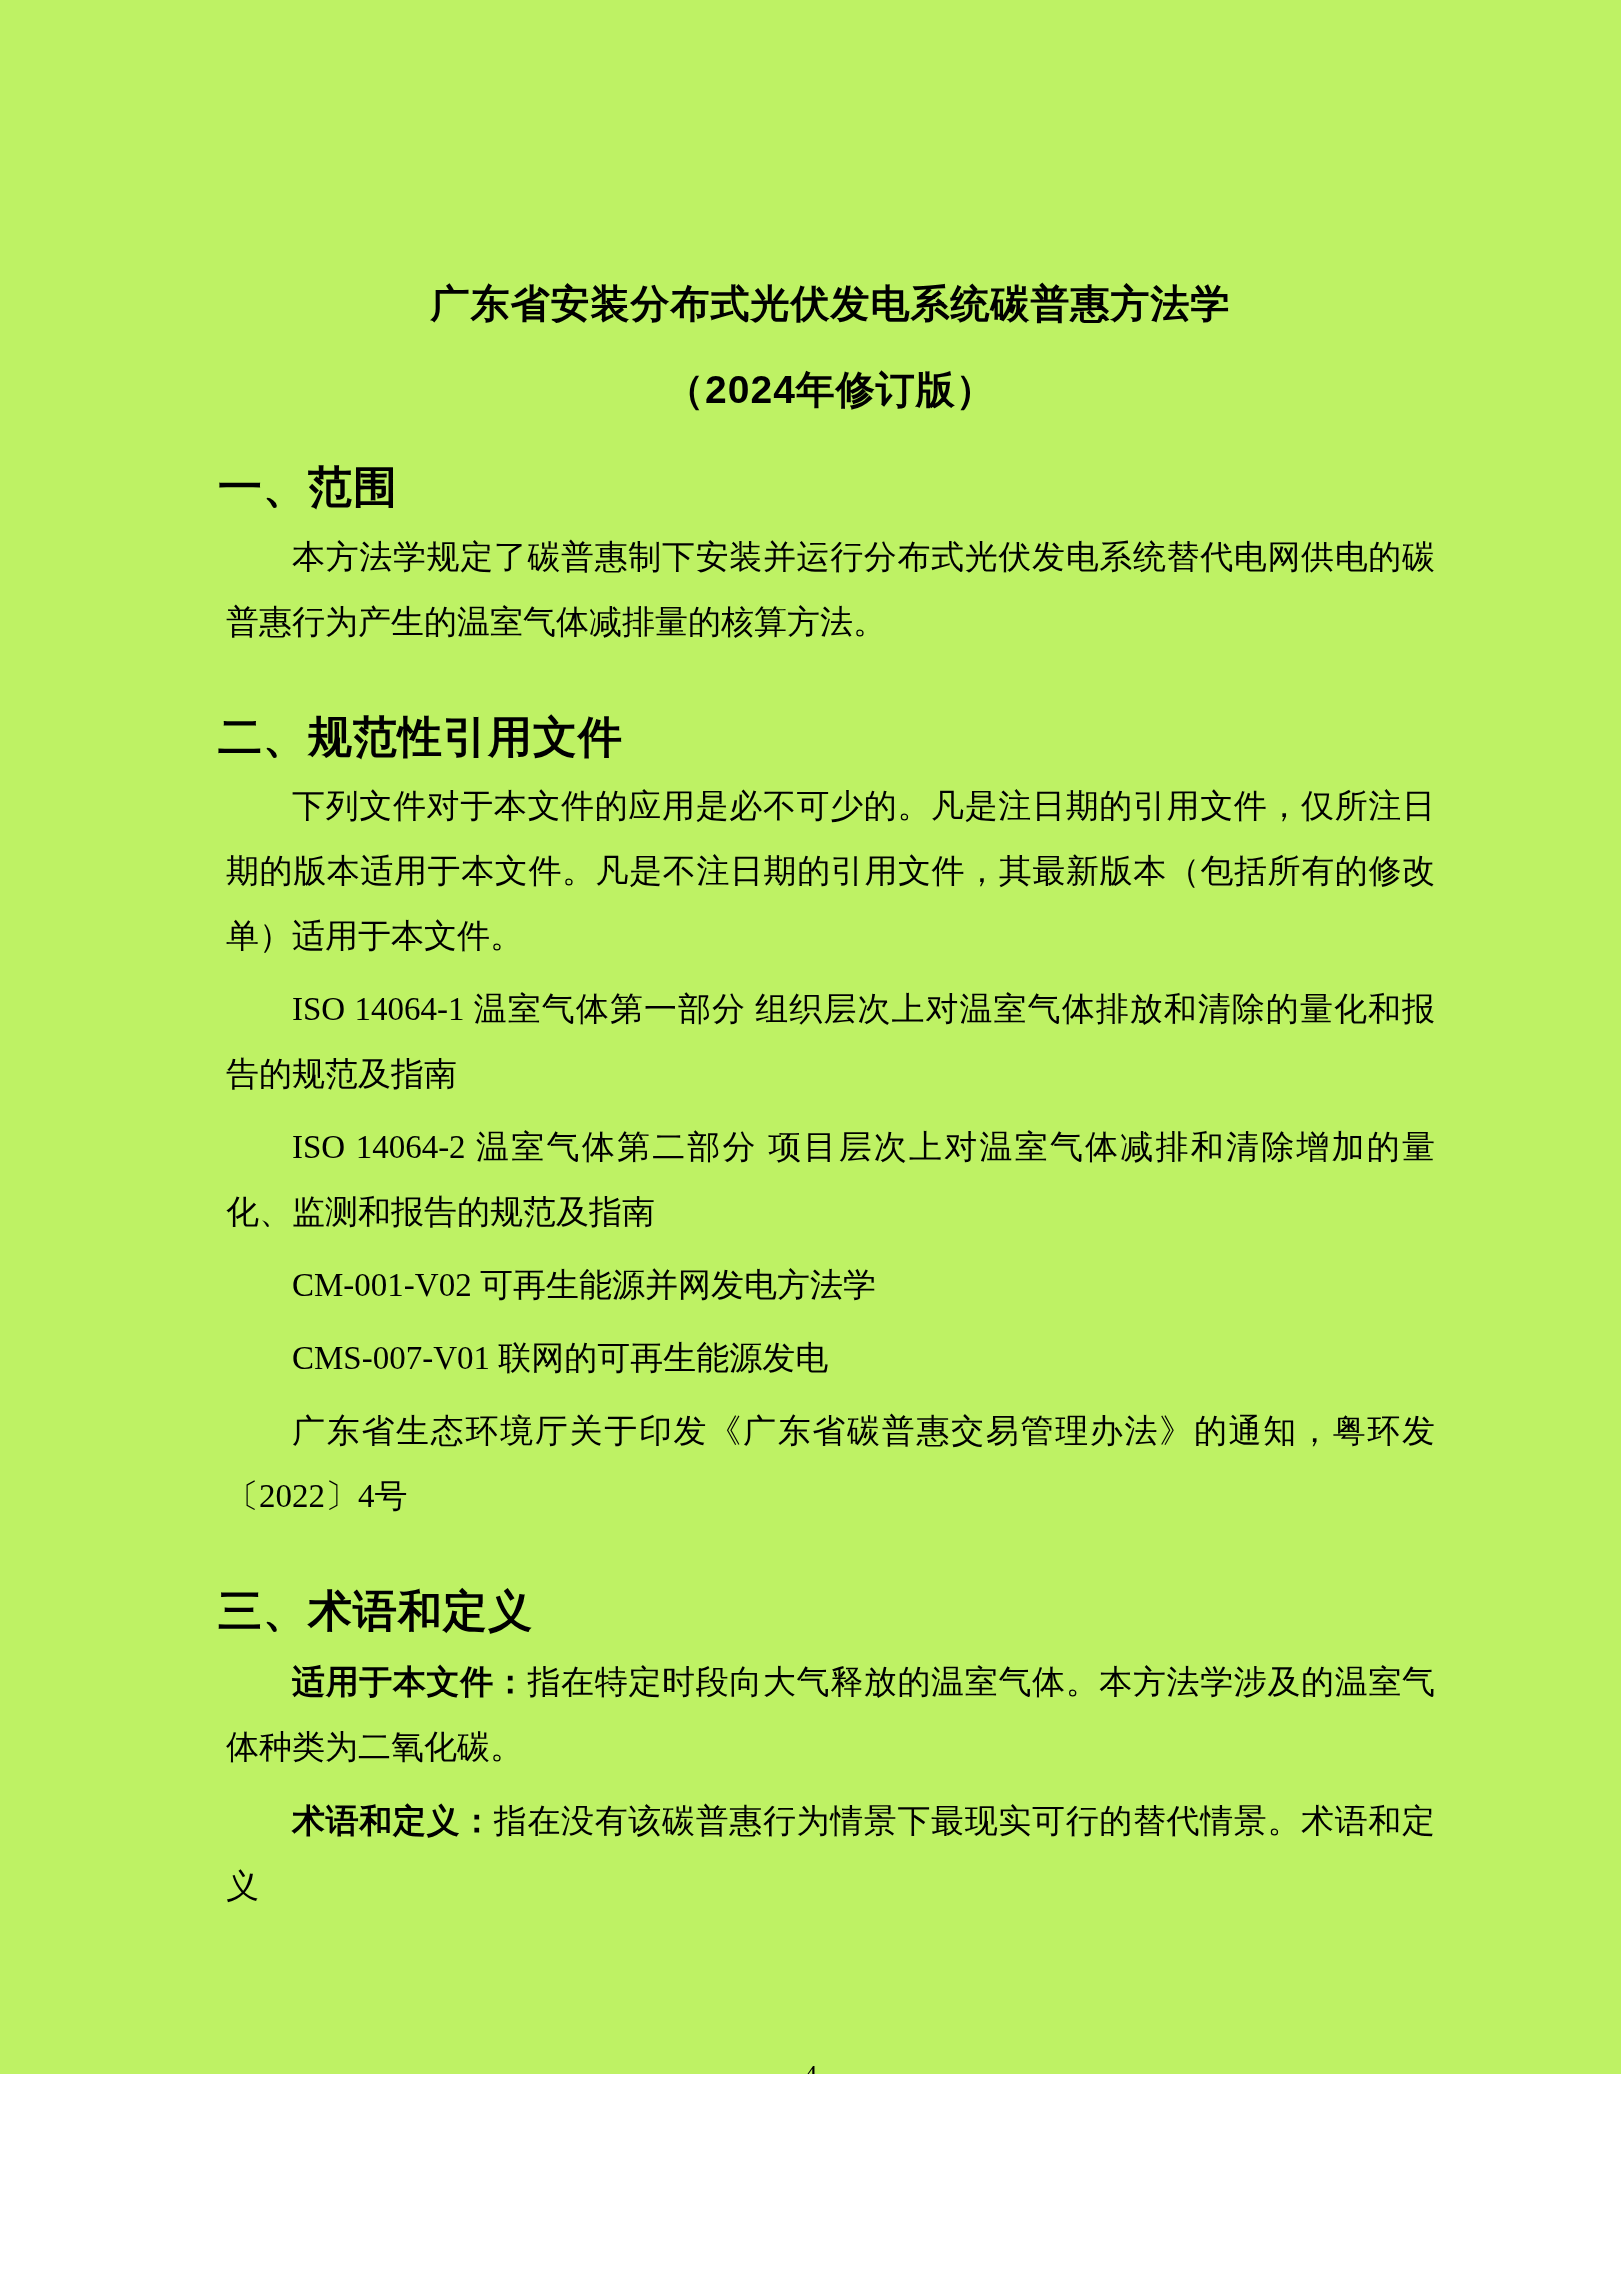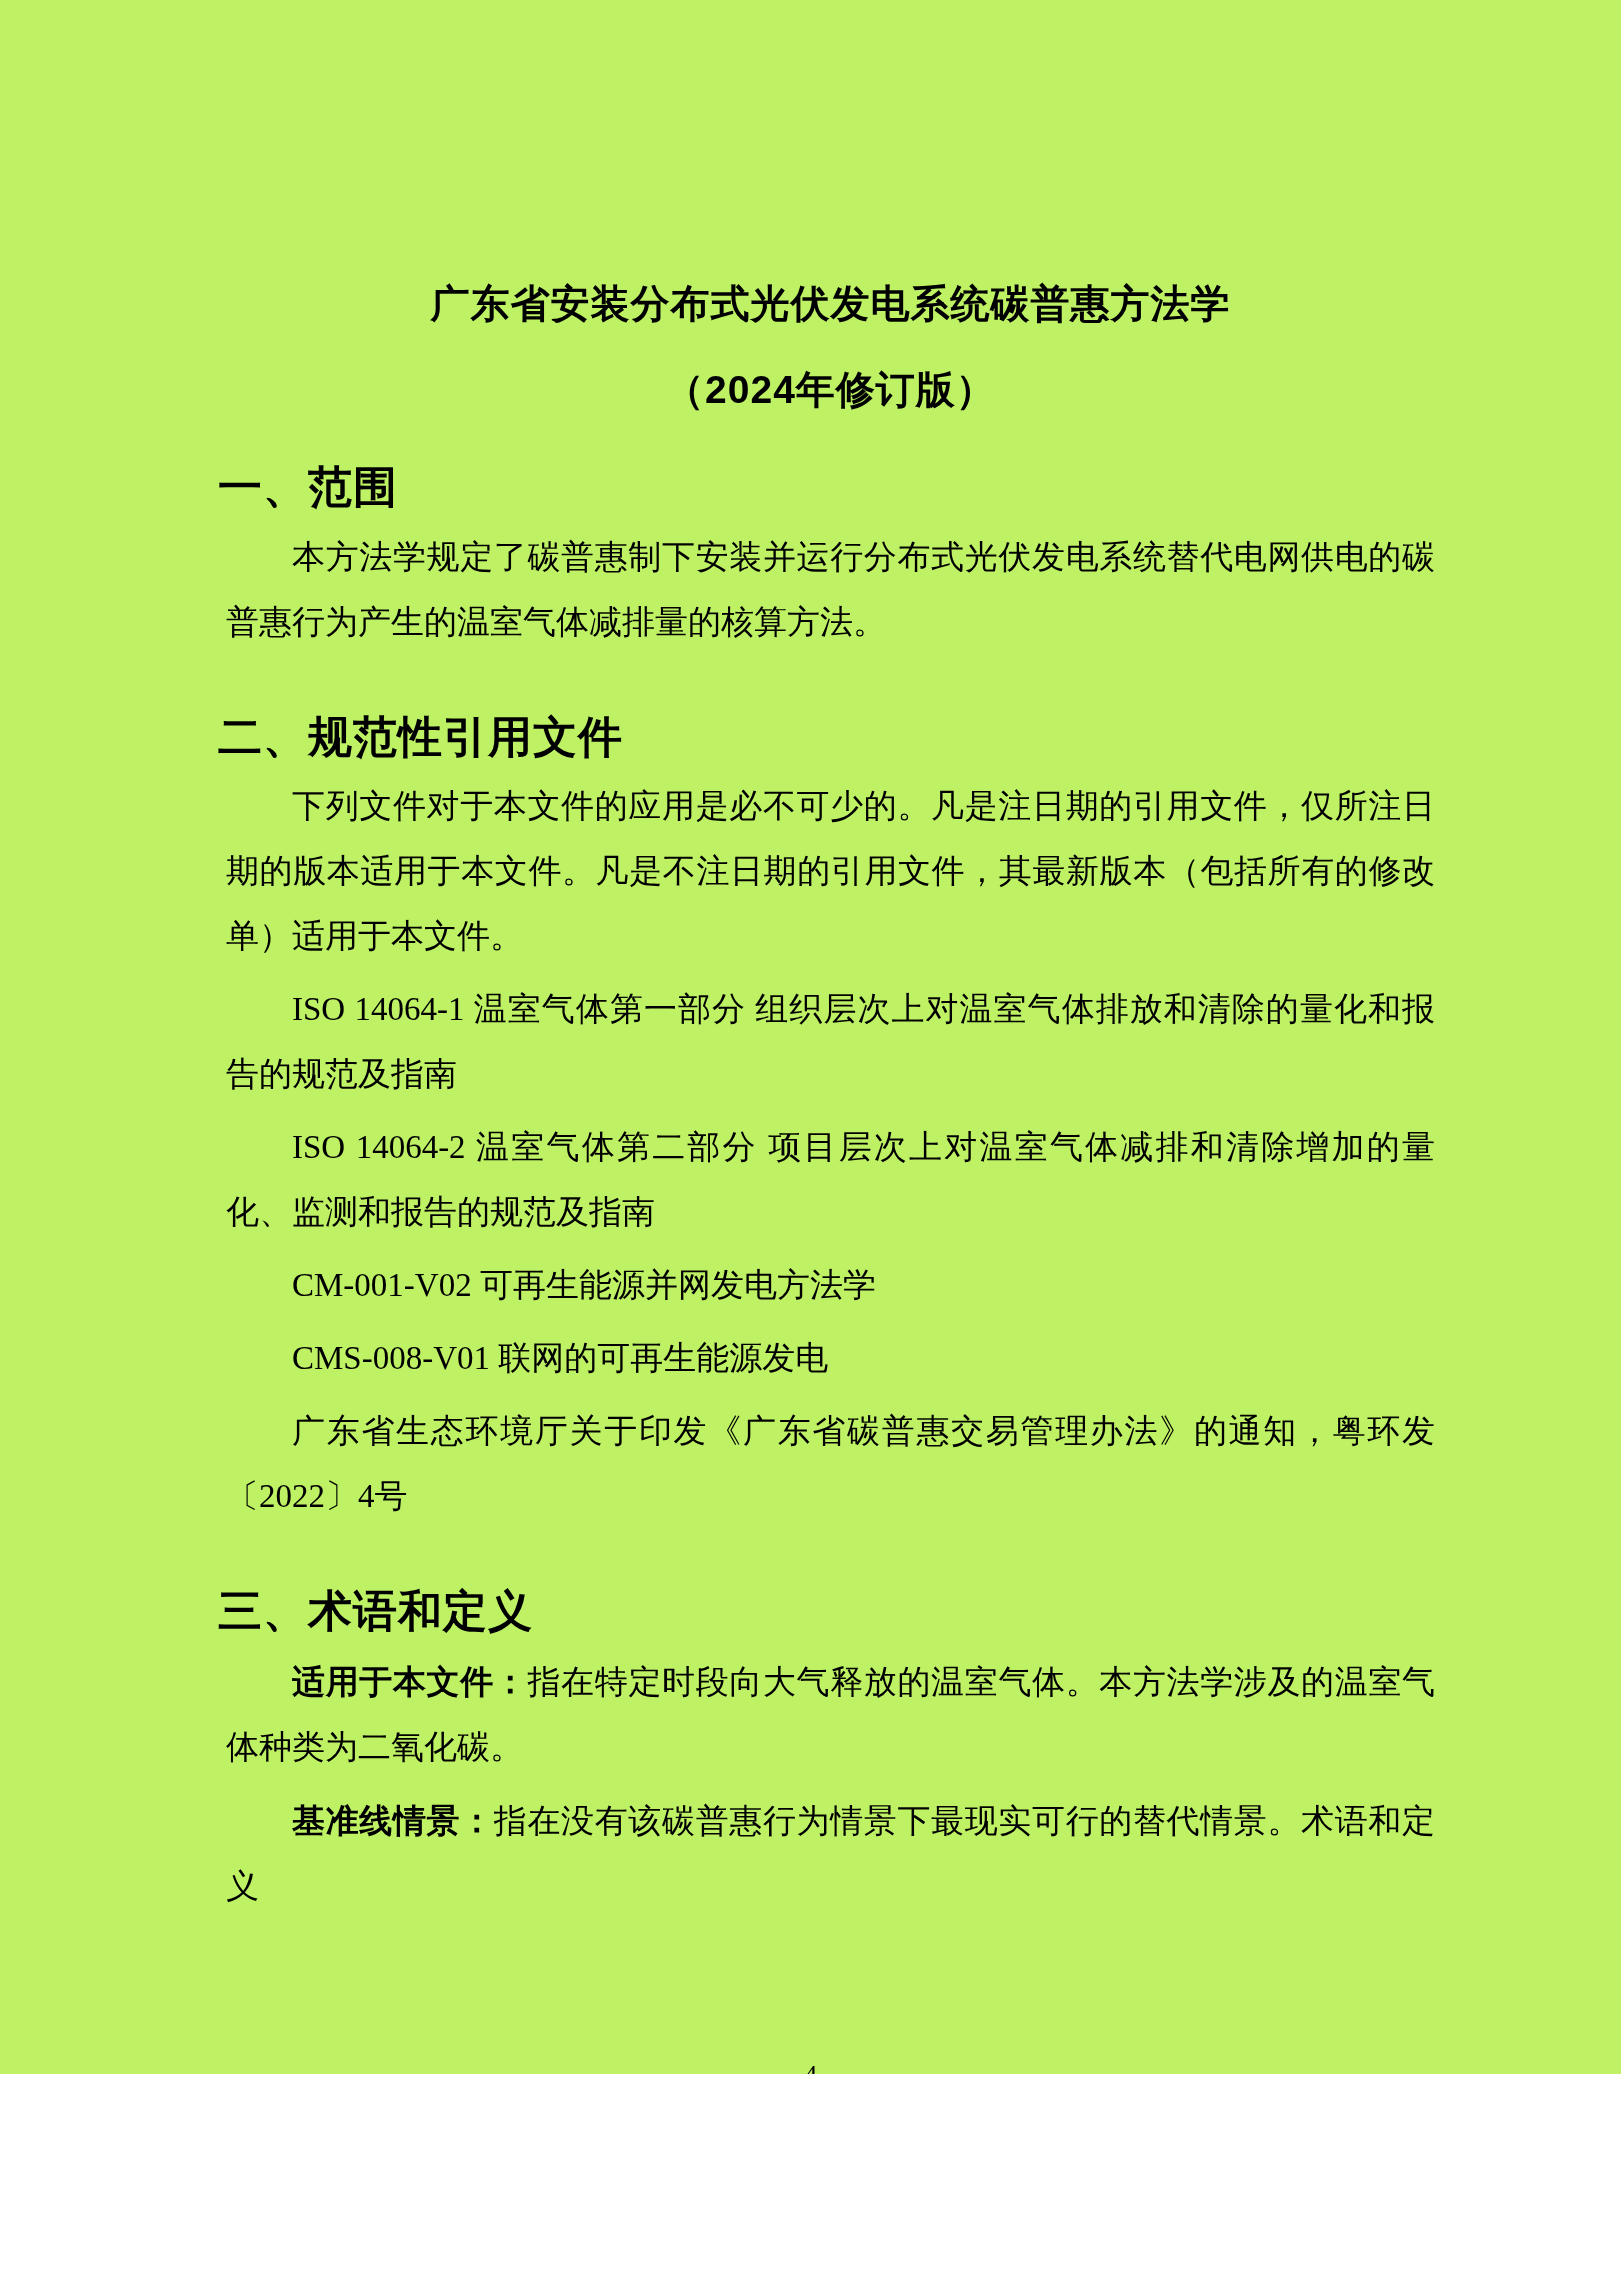--- a/index.html
+++ b/index.html
@@ -71,24 +71,24 @@
     </h1>
 
     <h2 class="section-heading first">一、范围</h2>
     <p class="body">本方法学规定了碳普惠制下安装并运行分布式光伏发电系统替代电网供电的碳普惠行为产生的温室气体减排量的核算方法。</p>
 
     <h2 class="section-heading">二、规范性引用文件</h2>
     <p class="body">下列文件对于本文件的应用是必不可少的。凡是注日期的引用文件，仅所注日期的版本适用于本文件。凡是不注日期的引用文件，其最新版本（包括所有的修改单）适用于本文件。</p>
     <p class="body">ISO 14064-1 温室气体第一部分 组织层次上对温室气体排放和清除的量化和报告的规范及指南</p>
     <p class="body">ISO 14064-2 温室气体第二部分 项目层次上对温室气体减排和清除增加的量化、监测和报告的规范及指南</p>
     <p class="body">CM-001-V02 可再生能源并网发电方法学</p>
-    <p class="body">CMS-008-V01 联网的可再生能源发电</p>
+    <p class="body">CMS-007-V01 联网的可再生能源发电</p>
     <p class="body">广东省生态环境厅关于印发《广东省碳普惠交易管理办法》的通知，粤环发〔2022〕4号</p>
 
     <h2 class="section-heading">三、术语和定义</h2>
     <p class="body"><span class="term">适用于本文件：</span><span>指在特定时段向大气释放的温室气体。本方法学涉及的温室气体种类为二氧化碳。</span></p>
-    <p class="body"><span class="term">基准线情景：</span><span>指在没有该碳普惠行为情景下最现实可行的替代情景。术语和定义</span></p>
+    <p class="body"><span class="term">术语和定义：</span><span>指在没有该碳普惠行为情景下最现实可行的替代情景。术语和定义</span></p>
 
   </div>
 
   <div class="page-number">4</div>
 </div>
 
 
 </body></html>

